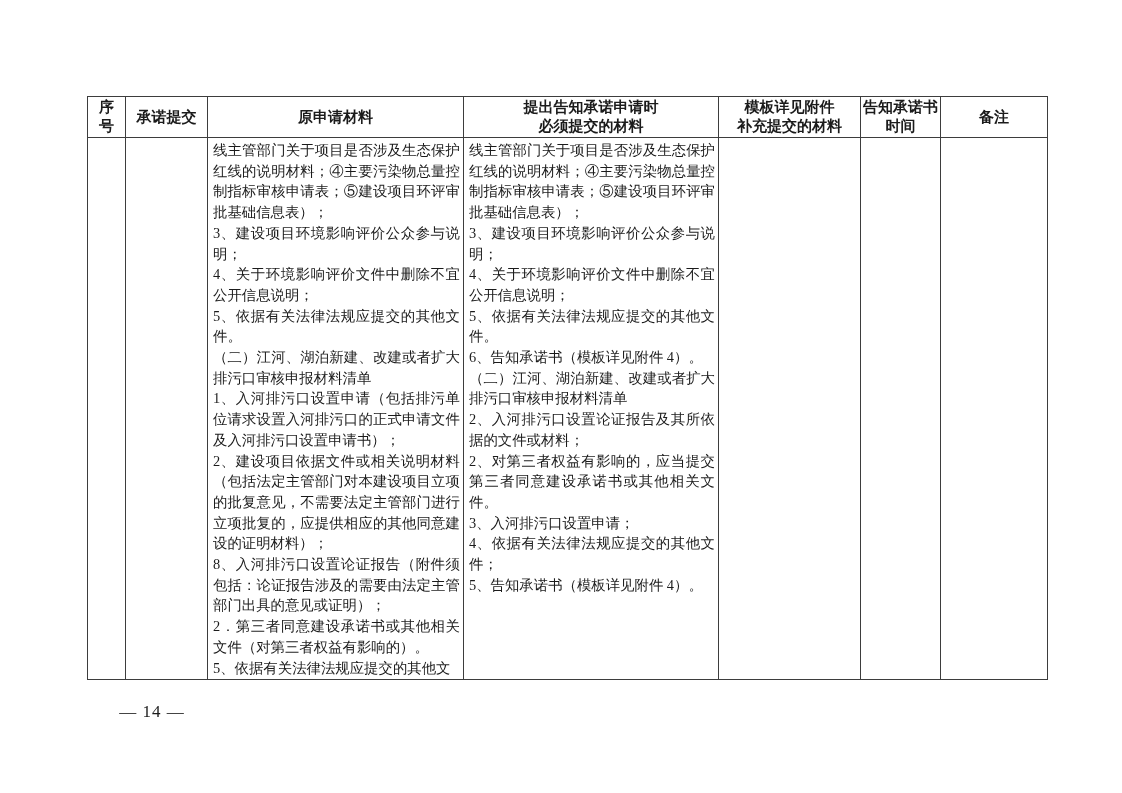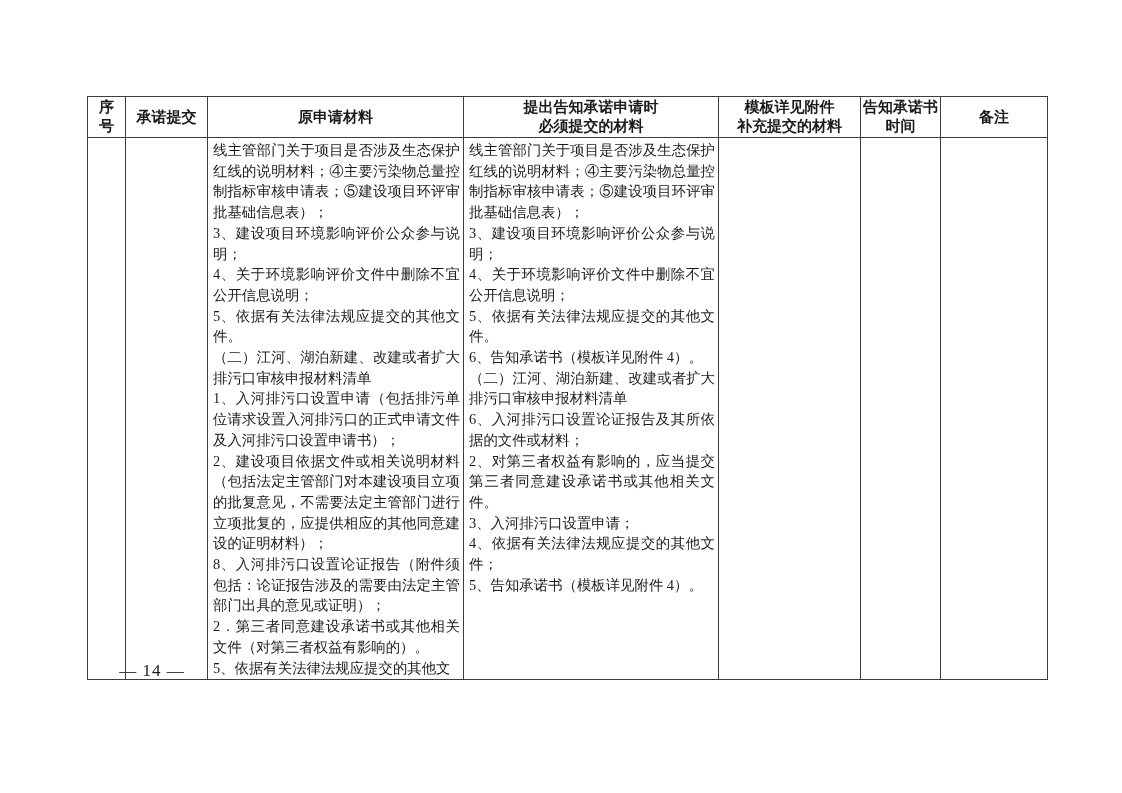--- a/index.html
+++ b/index.html
@@ -54,21 +54,21 @@
   }
   .para {
     font-size: 14.4px;
     line-height: 20.7px;
     text-align: justify;
     text-align-last: left;
   }
   .page-number {
     position: absolute;
     left: 87px;
-    top: 661px;
+    top: 702px;
     width: 130px;
     text-align: center;
     font-size: 17px;
     color: #1b1b1b;
     letter-spacing: 1px;
   }
 </style>
 </head>
 <body>
 
@@ -130,21 +130,21 @@
             </div>
       </td>
       <td>
         <div class="clip">
               <div class="para">线主管部门关于项目是否涉及生态保护红线的说明材料；④主要污染物总量控制指标审核申请表；⑤建设项目环评审批基础信息表）；</div>
               <div class="para">3、建设项目环境影响评价公众参与说明；</div>
               <div class="para">4、关于环境影响评价文件中删除不宜公开信息说明；</div>
               <div class="para">5、依据有关法律法规应提交的其他文件。</div>
               <div class="para">6、告知承诺书（模板详见附件 4）。</div>
               <div class="para">（二）江河、湖泊新建、改建或者扩大排污口审核申报材料清单</div>
-              <div class="para">6、入河排污口设置论证报告及其所依据的文件或材料；</div>
+              <div class="para">2、入河排污口设置论证报告及其所依据的文件或材料；</div>
               <div class="para">2、对第三者权益有影响的，应当提交第三者同意建设承诺书或其他相关文件。</div>
               <div class="para">3、入河排污口设置申请；</div>
               <div class="para">4、依据有关法律法规应提交的其他文件；</div>
               <div class="para">5、告知承诺书（模板详见附件 4）。</div>
             </div>
       </td>
       <td></td>
       <td></td>
       <td></td>
     </tr>

